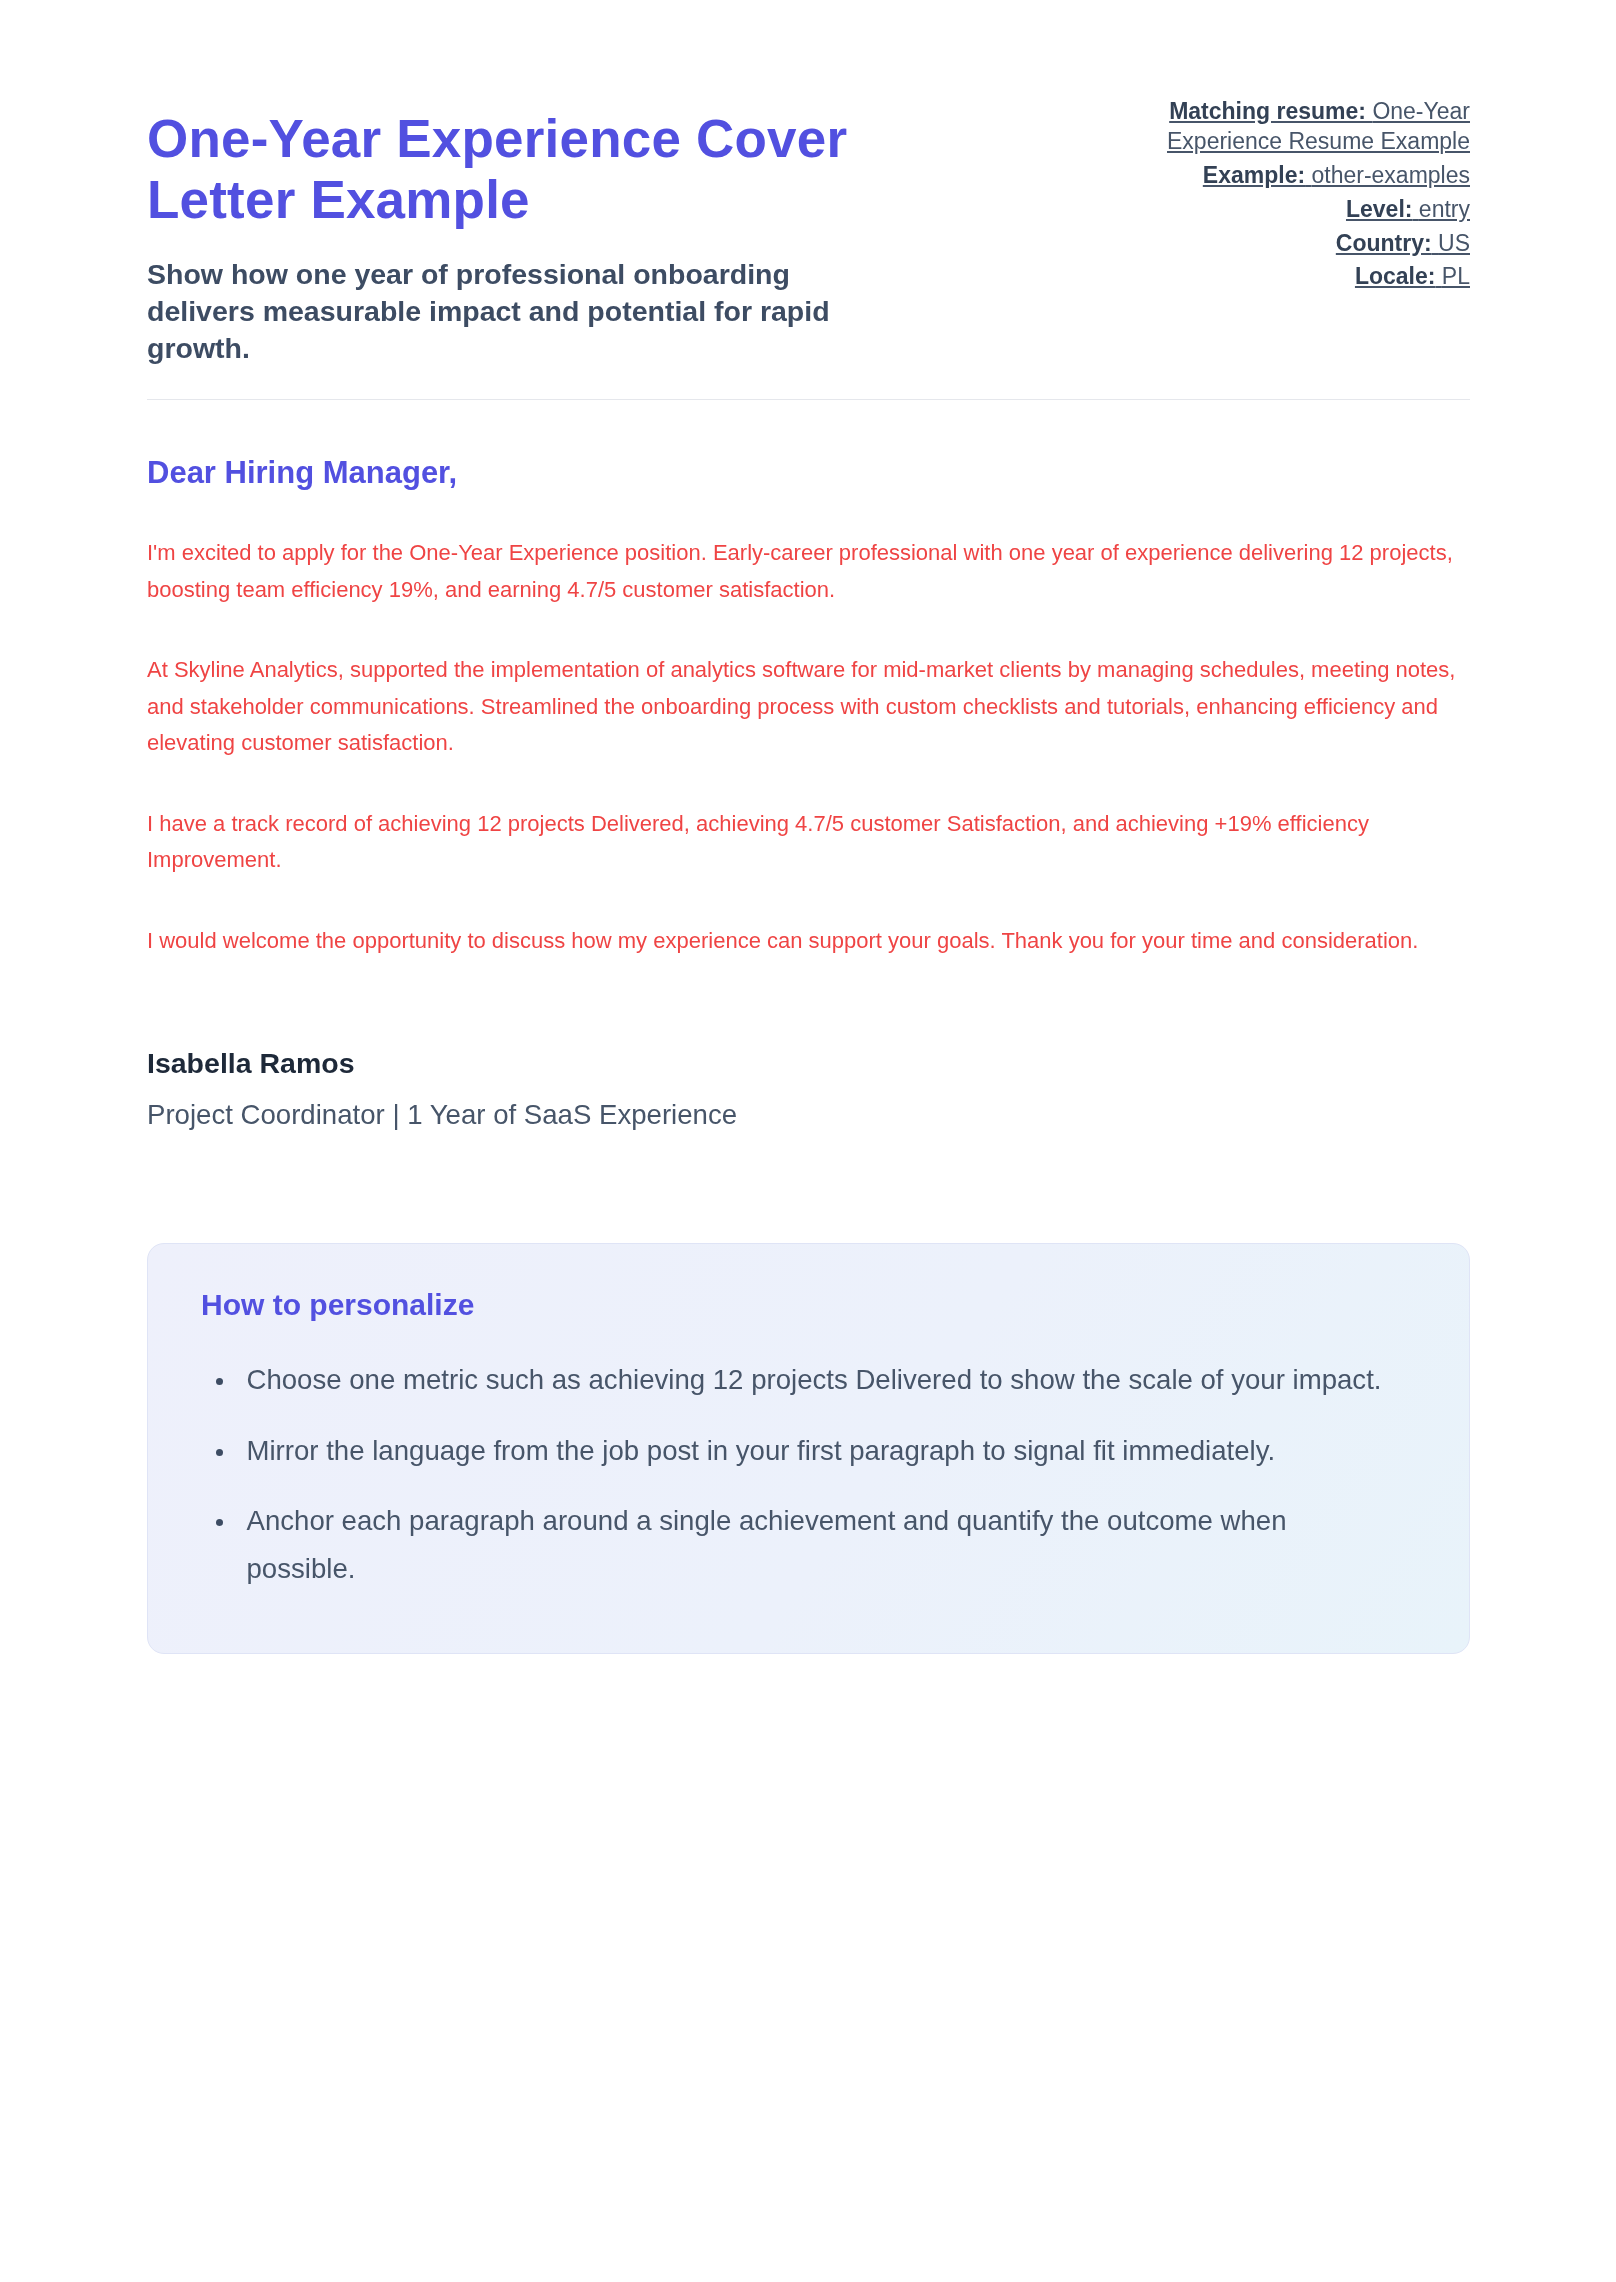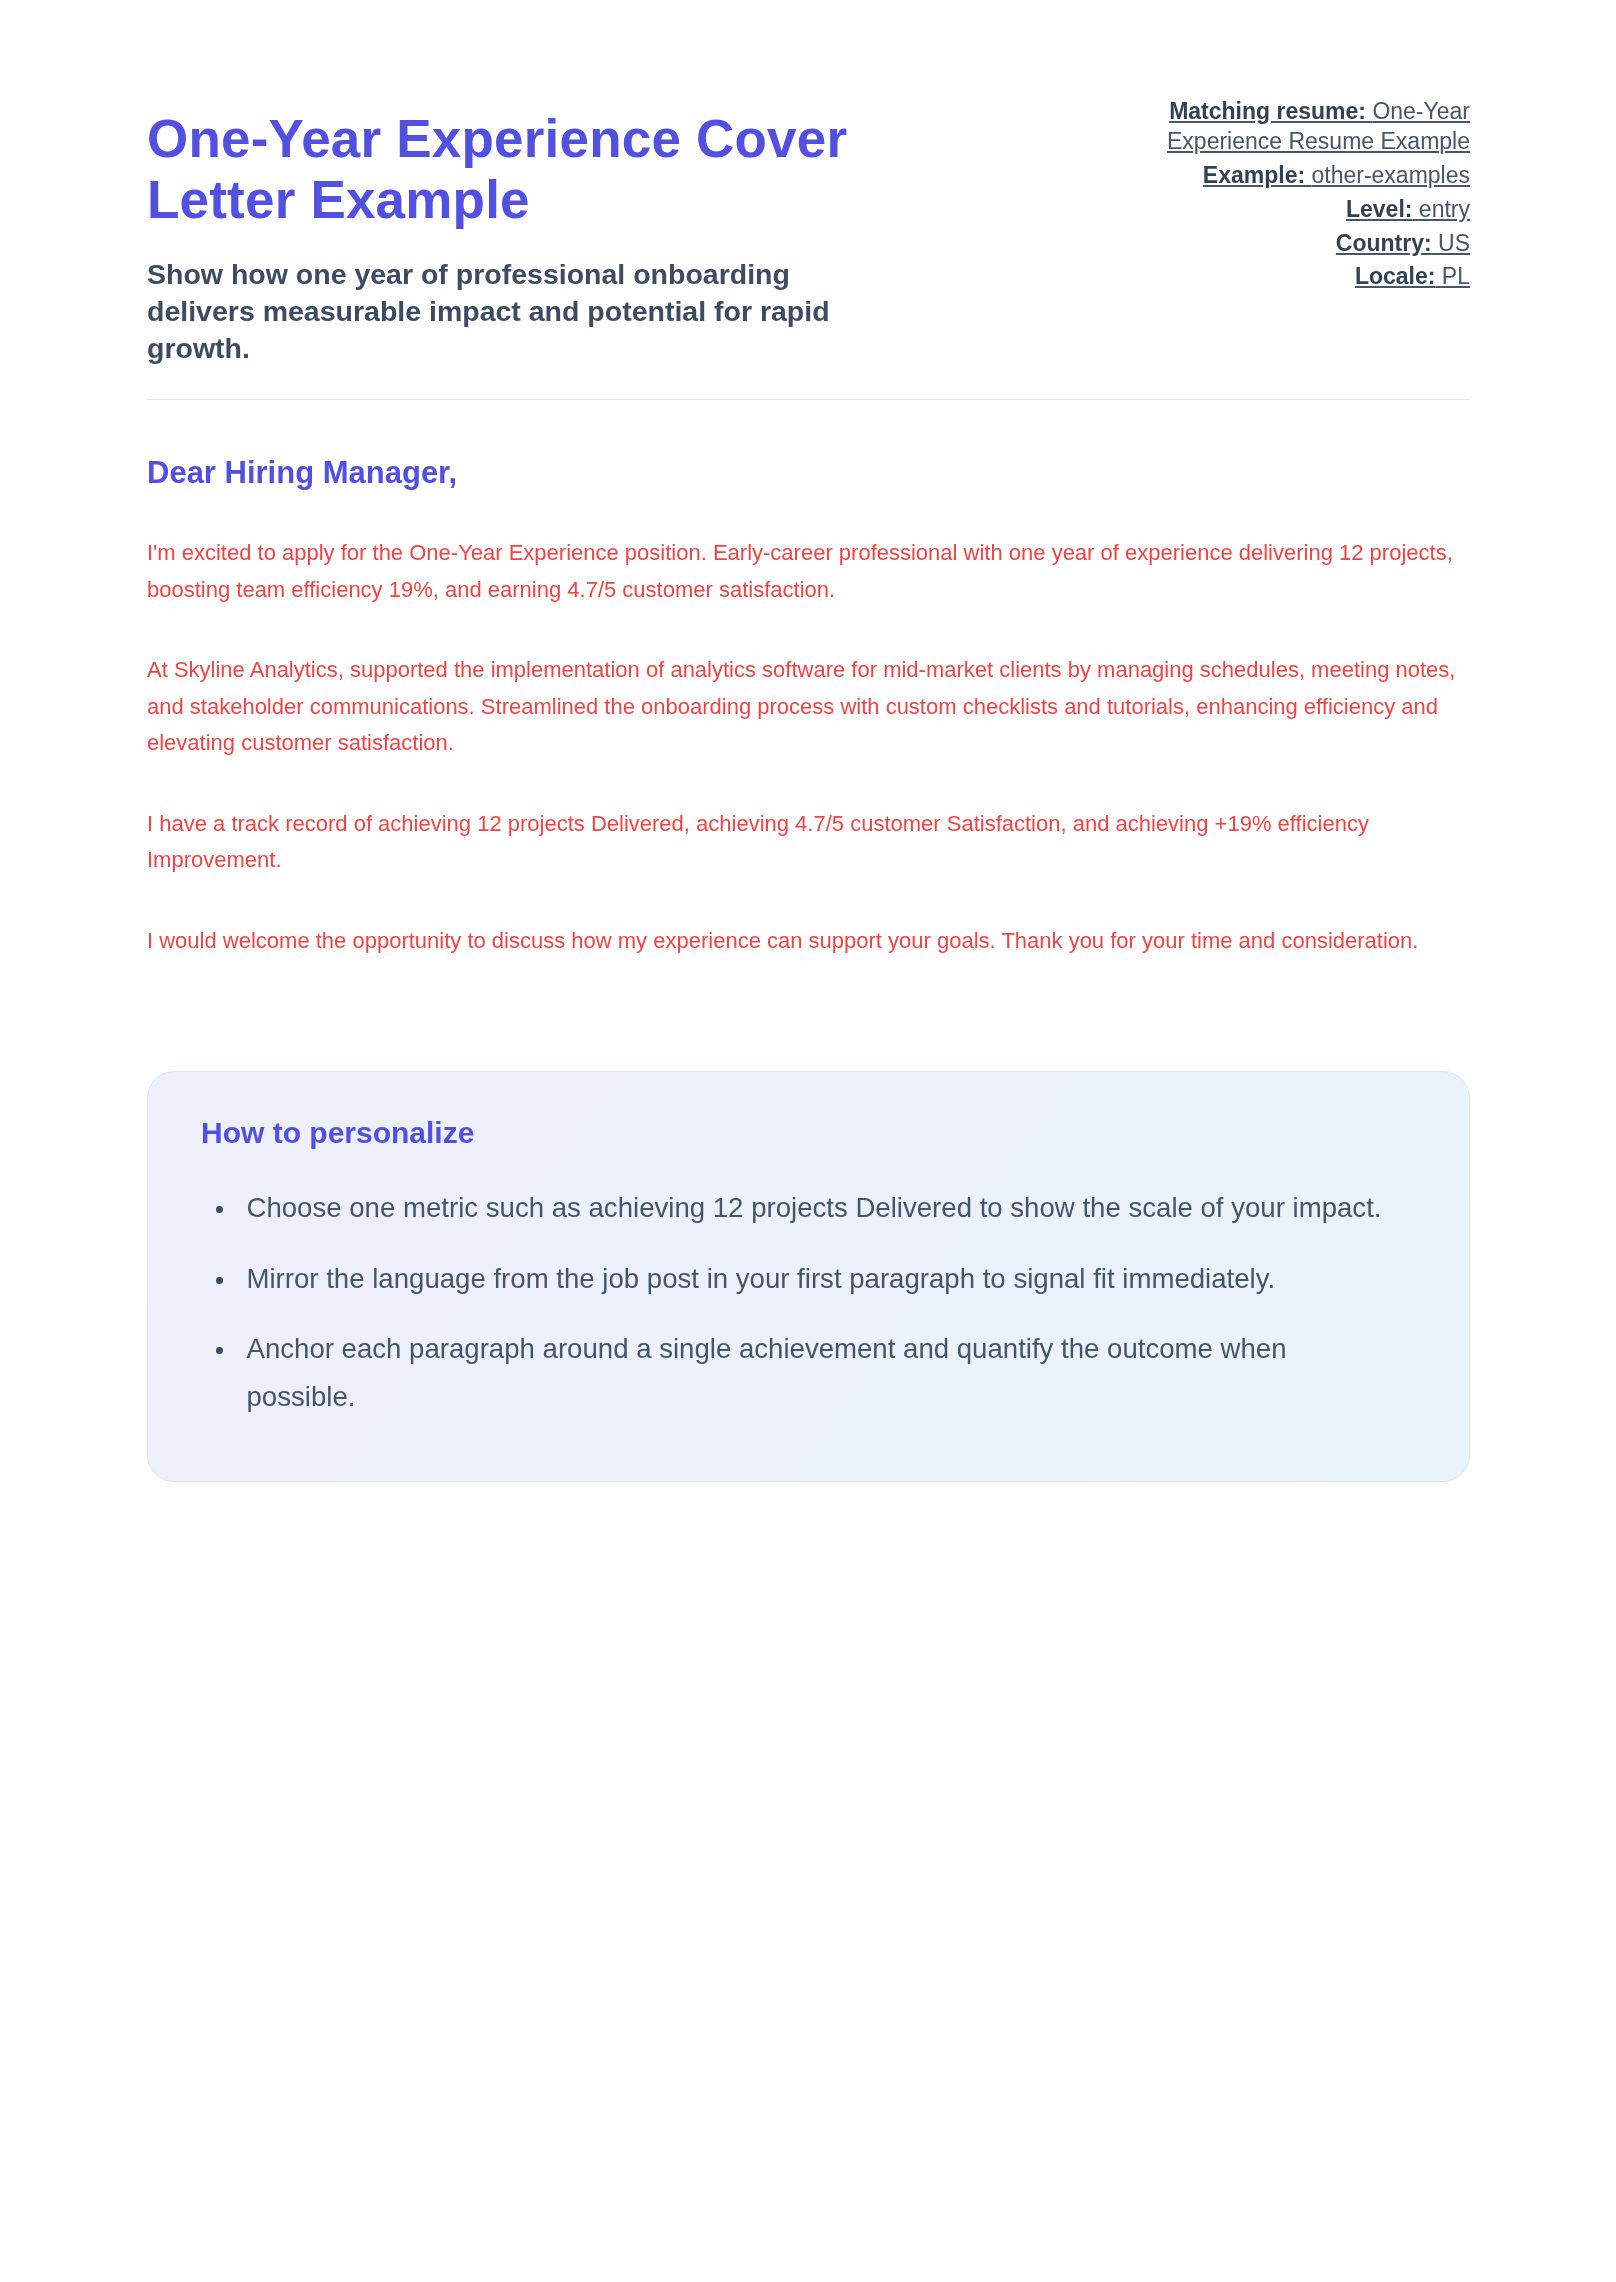--- a/index.html
+++ b/index.html
@@ -66,21 +66,21 @@
 
   
   .signature { margin-top: 88px; }
   .sig-name { font-size: 28.5px; font-weight: bold; color: #1e2939; }
   .sig-role { margin-top: 19px; font-size: 27.6px; color: #475569; }
 
   
   .personalize-box {
     margin-top: 112px;
     border: 1.9px solid #dfe4f6;
-    border-radius: 27px;
+    border-radius: 17px;
     background: linear-gradient(125deg, #eef0fb 0%, #ecf1fb 55%, #e8f3fa 100%);
     padding: 44px 53px 38px 53px;
   }
   .personalize-heading {
     color: var(--accent);
     font-size: 30px;
     font-weight: bold;
   }
   .personalize-list {
     margin-top: 34px;
@@ -133,20 +133,24 @@
 
   <hr class="divider">
 
   <div>
     <p class="salutation">Dear Hiring Manager,</p>
     <p class="paragraph">I'm excited to apply for the One-Year Experience position. Early-career professional with one year of experience delivering 12 projects, boosting team efficiency 19%, and earning 4.7/5 customer satisfaction.</p>
     <p class="paragraph">At Skyline Analytics, supported the implementation of analytics software for mid-market clients by managing schedules, meeting notes, and stakeholder communications. Streamlined the onboarding process with custom checklists and tutorials, enhancing efficiency and elevating customer satisfaction.</p>
     <p class="paragraph">I have a track record of achieving 12 projects Delivered, achieving 4.7/5 customer Satisfaction, and achieving +19% efficiency Improvement.</p>
     <p class="paragraph">I would welcome the opportunity to discuss how my experience can support your goals. Thank you for your time and consideration.</p>
 
+    <div class="signature">
+      <p class="sig-name">Isabella Ramos</p>
+      <p class="sig-role">Project Coordinator | 1 Year of SaaS Experience</p>
+    </div>
   </div>
 
   <div class="personalize-box">
     <h2 class="personalize-heading">How to personalize</h2>
     <ul class="personalize-list">
       <li>Choose one metric such as achieving 12 projects Delivered to show the scale of your impact.</li>
       <li>Mirror the language from the job post in your first paragraph to signal fit immediately.</li>
       <li>Anchor each paragraph around a single achievement and quantify the outcome when possible.</li>
     </ul>
   </div>

